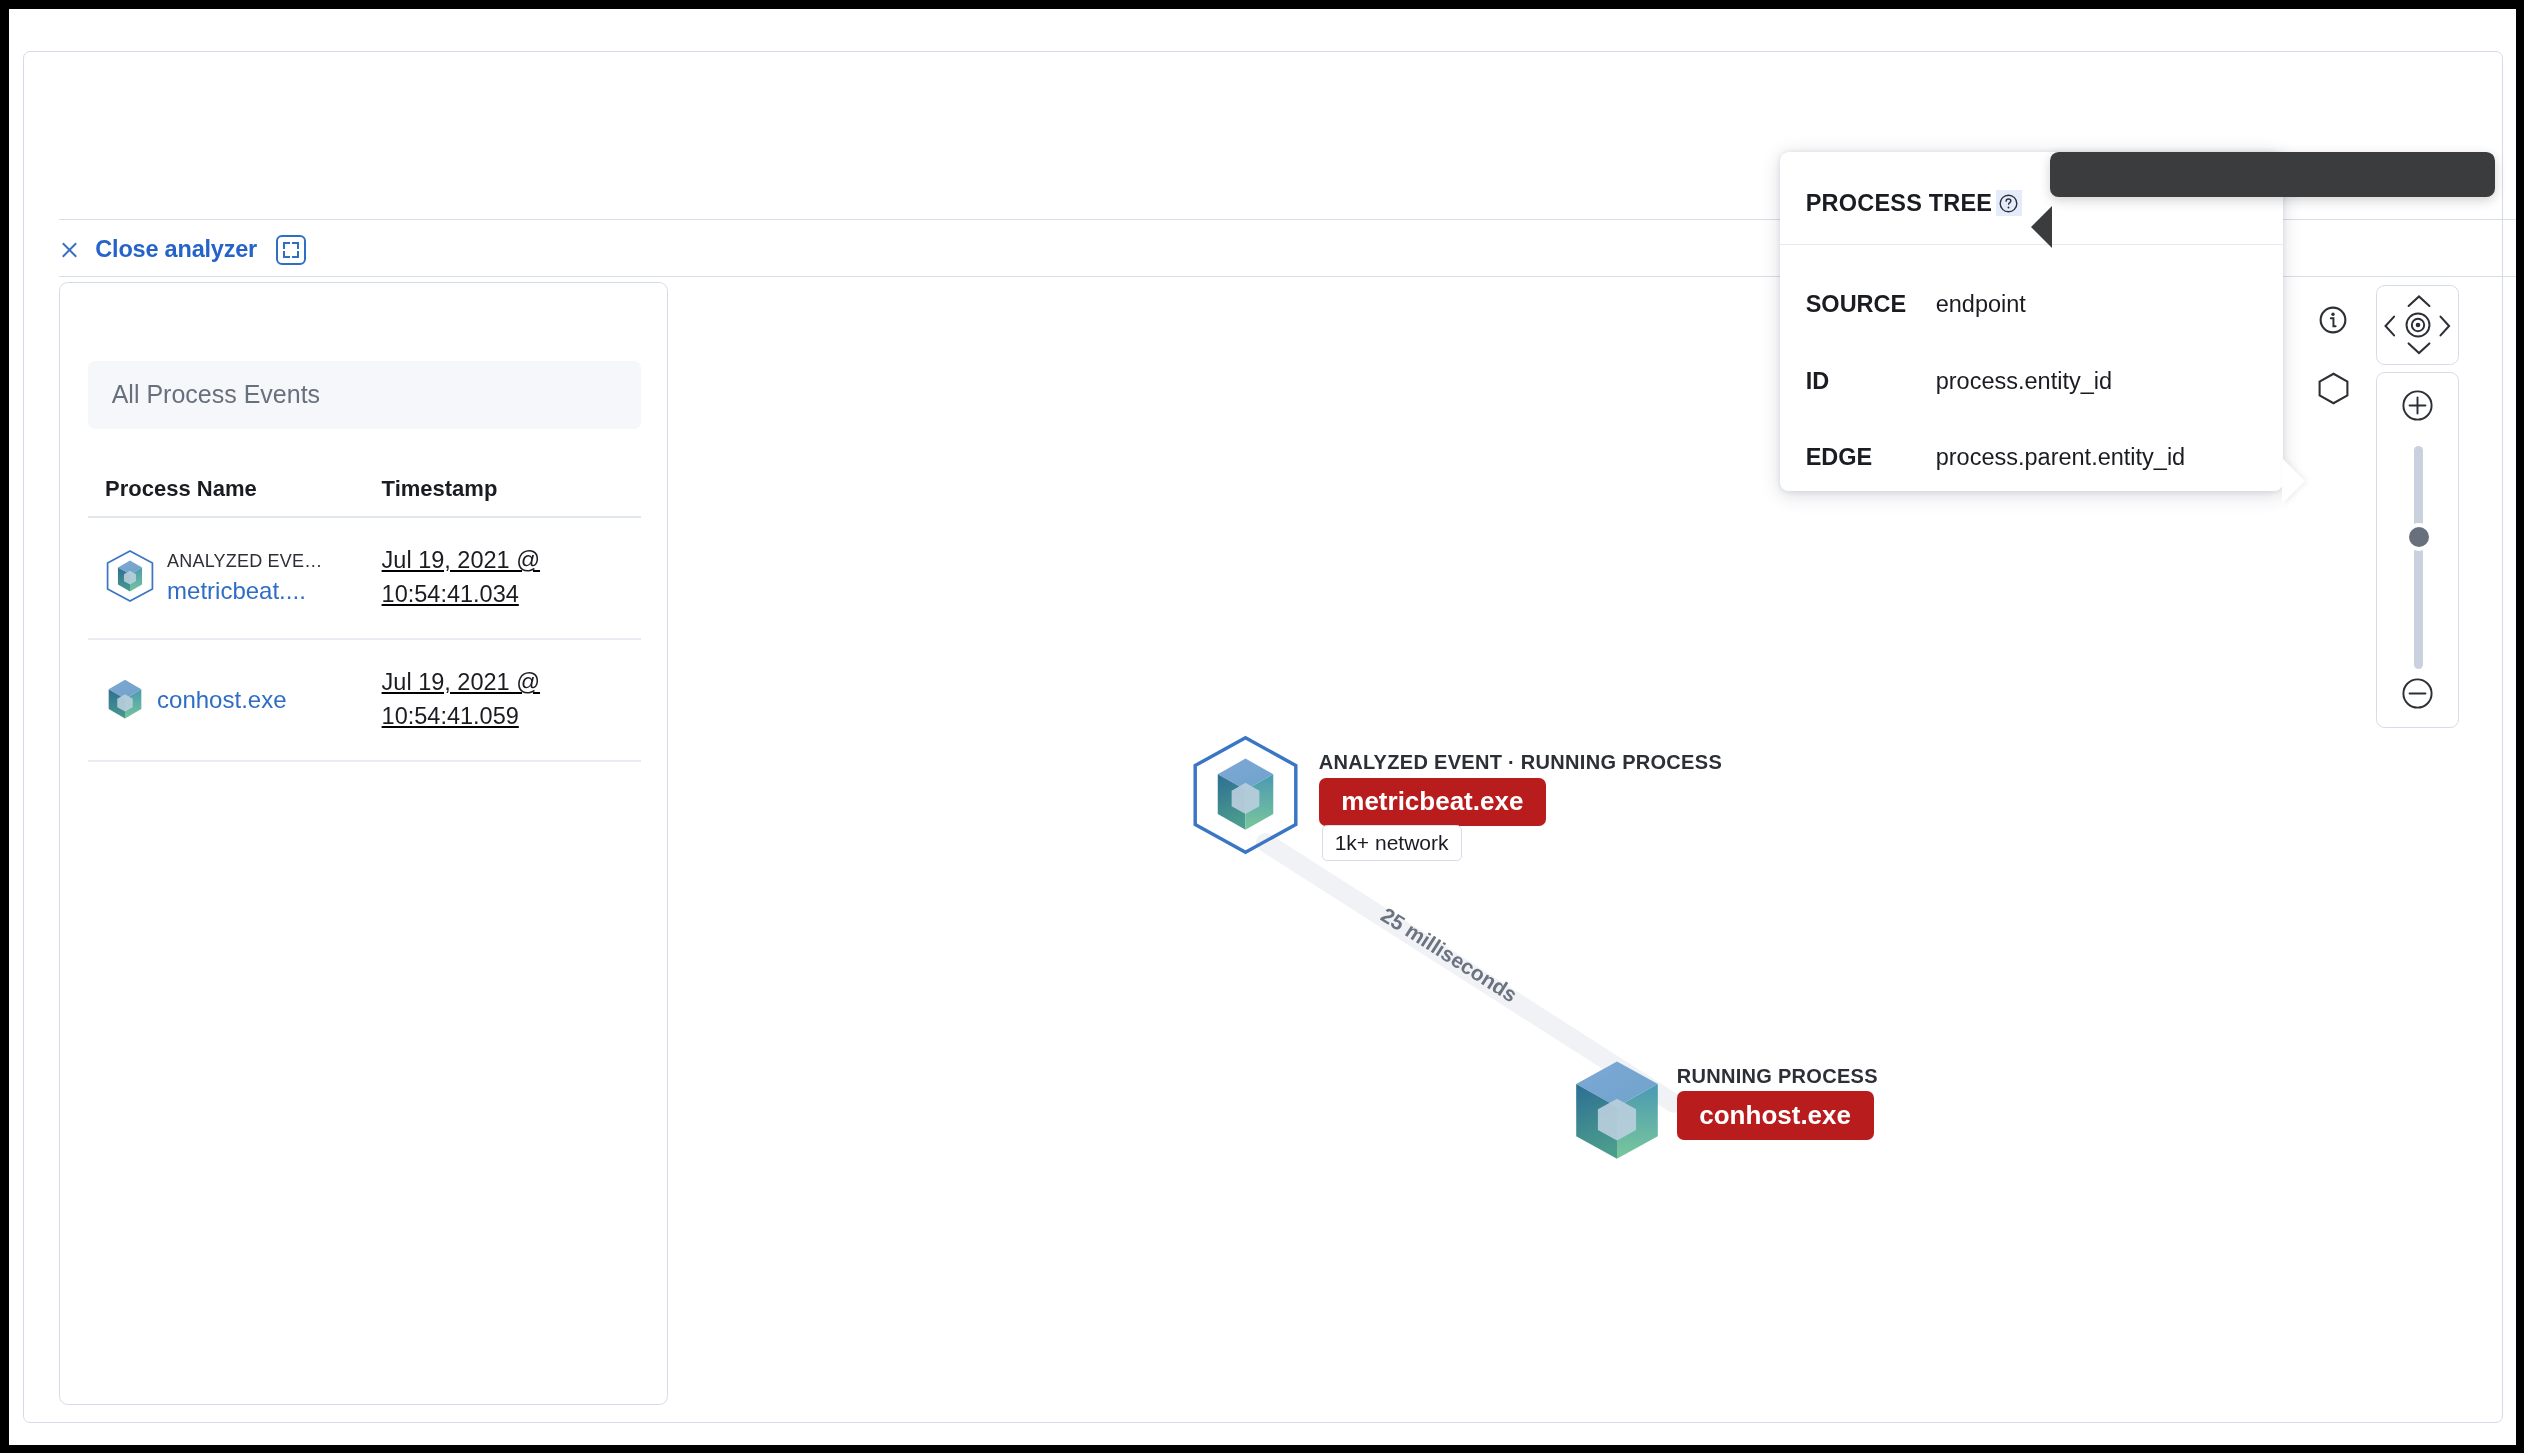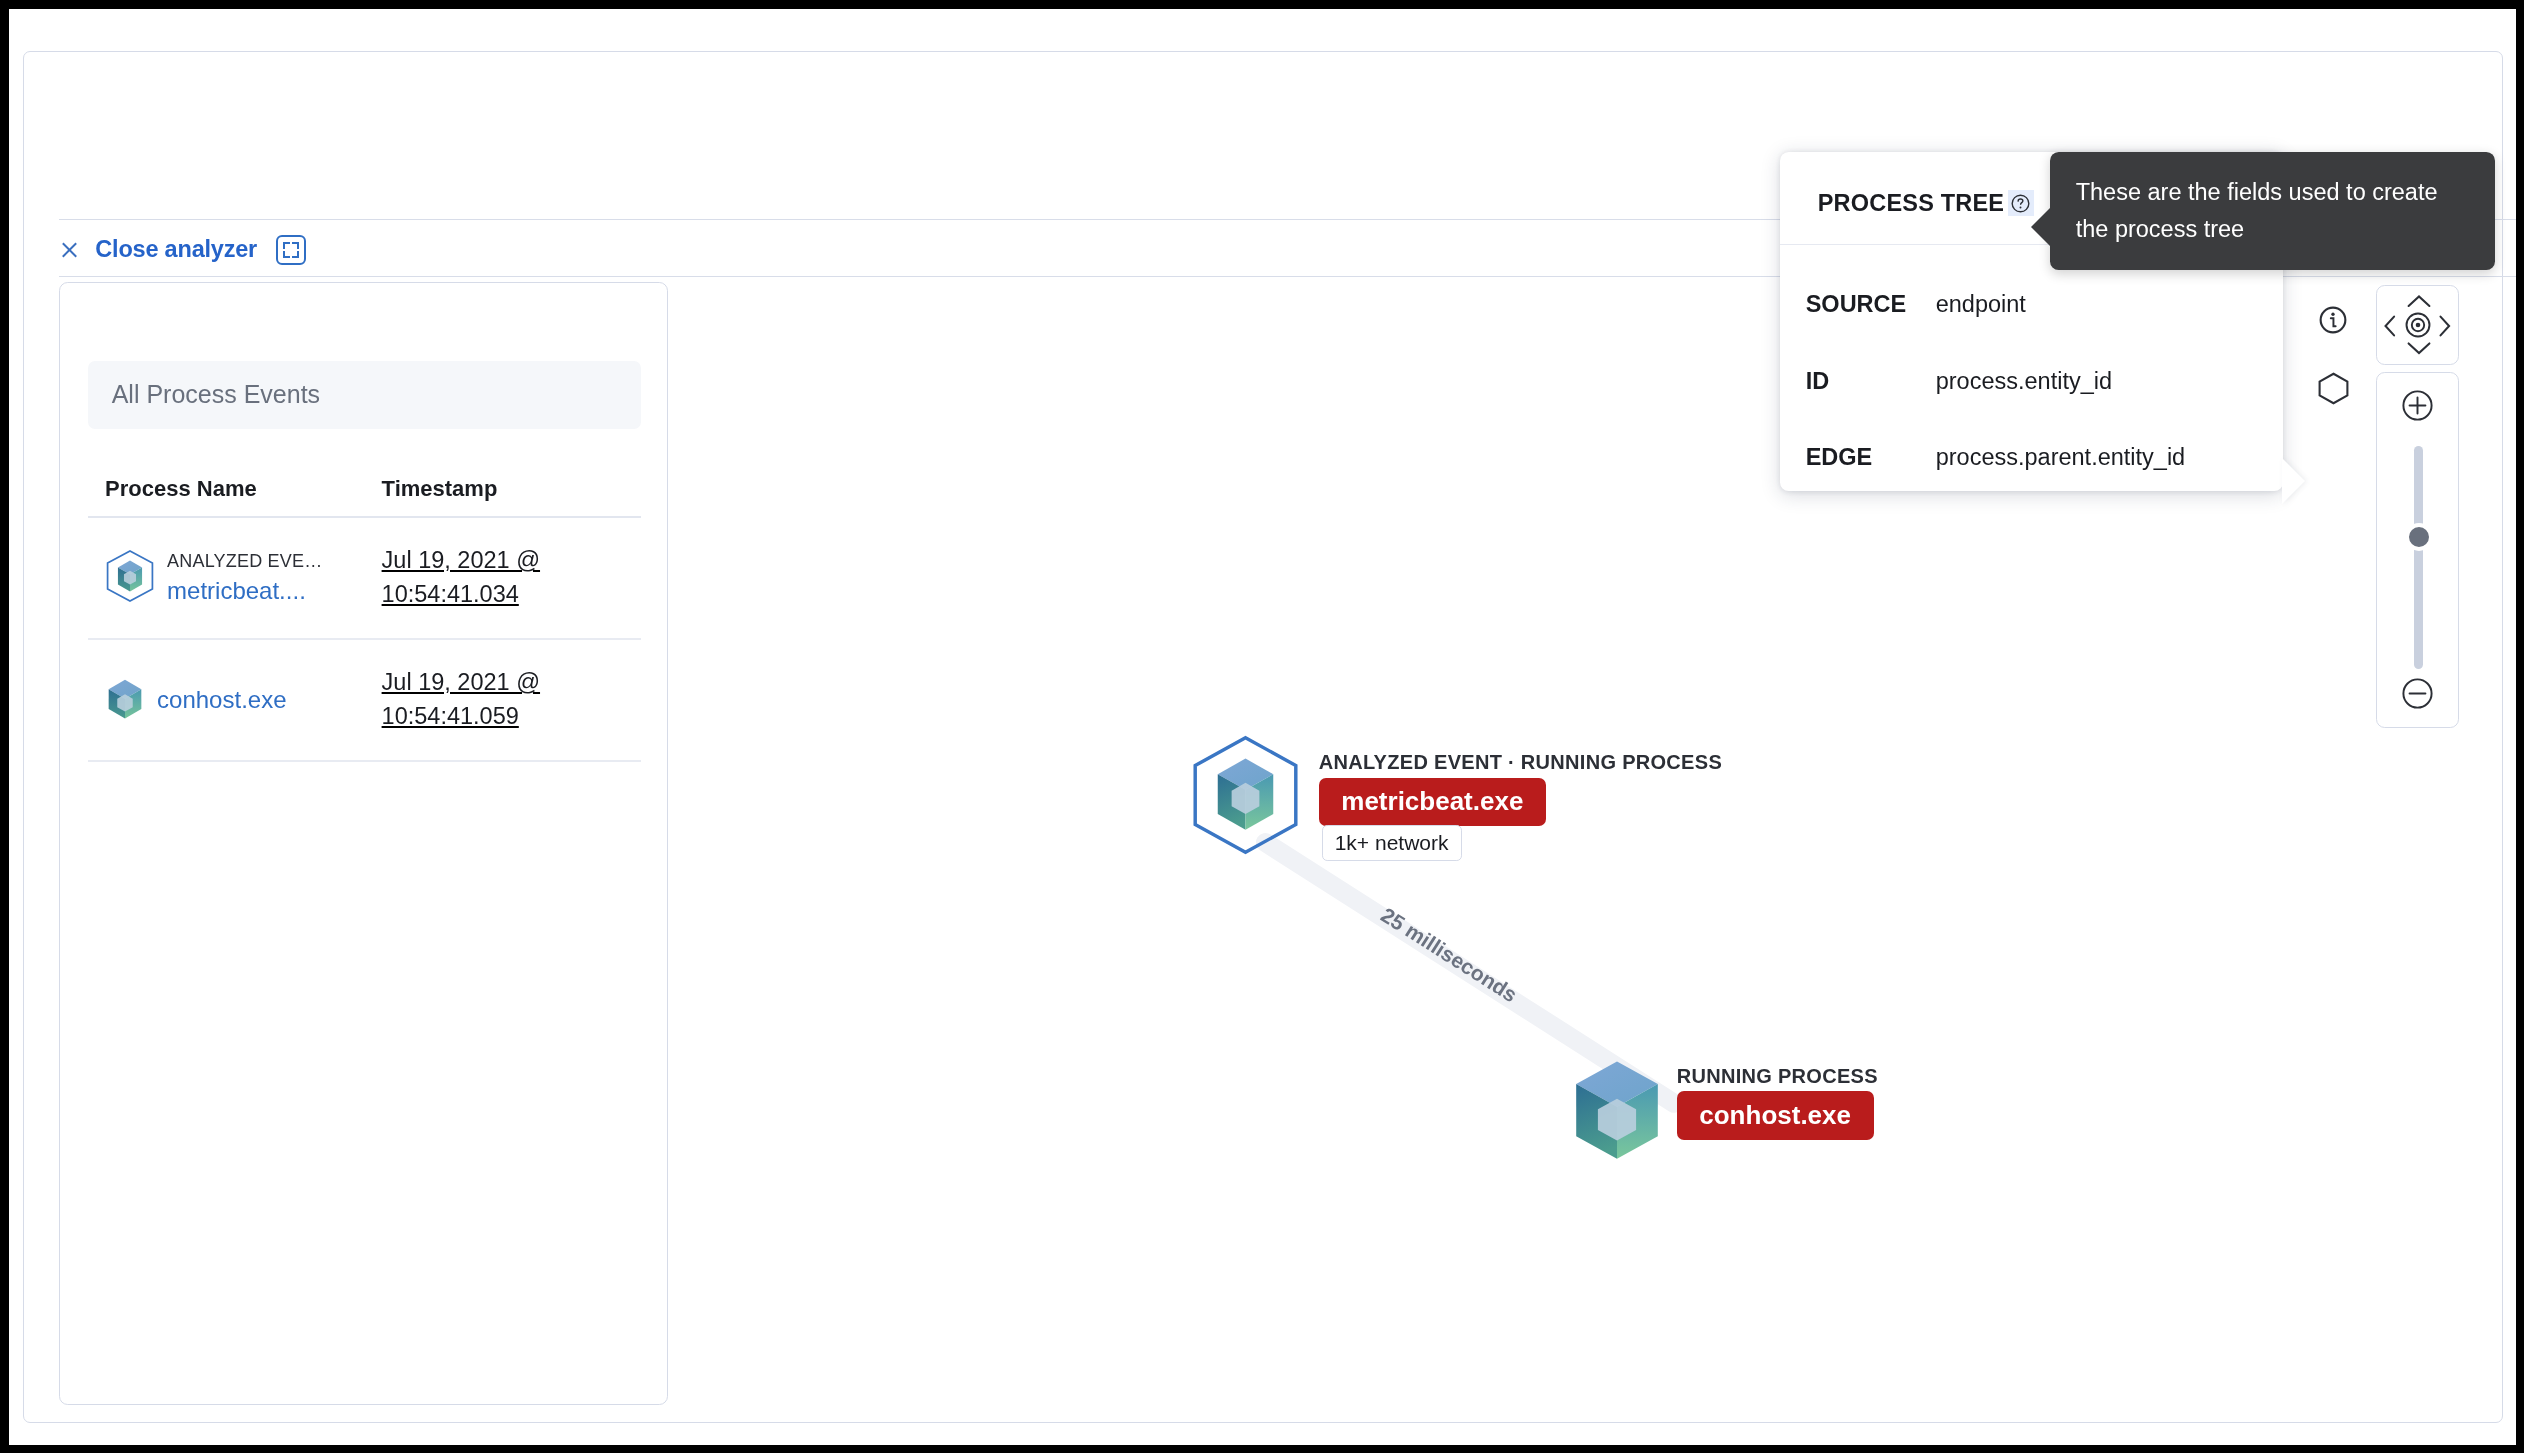--- a/index.html
+++ b/index.html
@@ -236,21 +236,21 @@
   .popover {
     position: absolute;
     left: 1771px; top: 143px;
     width: 503px; height: 339px;
     background: #fff;
     border-radius: 8.7px;
     box-shadow: 0 3.5px 19px rgba(30,40,70,0.17), 0 0.9px 5.2px rgba(30,40,70,0.10);
   }
   .popover-title {
     position: absolute; left: 26px; top: 38px;
-    display: flex; align-items: center; gap: 3.5px; margin-left: 12px;
+    display: flex; align-items: center; gap: 3.5px;
   }
   .popover-title .t {
     font-size: 23.5px; font-weight: 700; color: #1a1c21;
     letter-spacing: 0.2px;
   }
   .help-icon {
     width: 26px; height: 26px;
     background: #e4ecfb;
     display: flex; align-items: center; justify-content: center;
     cursor: pointer;
@@ -562,17 +562,16 @@
     <div class="field-row" style="top:292px;">
       <span class="k">EDGE</span>
       <span class="v">process.parent.entity_id</span>
     </div>
 
     <div class="popover-arrow"></div>
   </div>
 
   <div class="tooltip">
     <div class="tooltip-arrow"></div>
-    <p>These are the fields used to create the process tree</p>
   </div>
 
 </div>
 
 
 </body></html>

